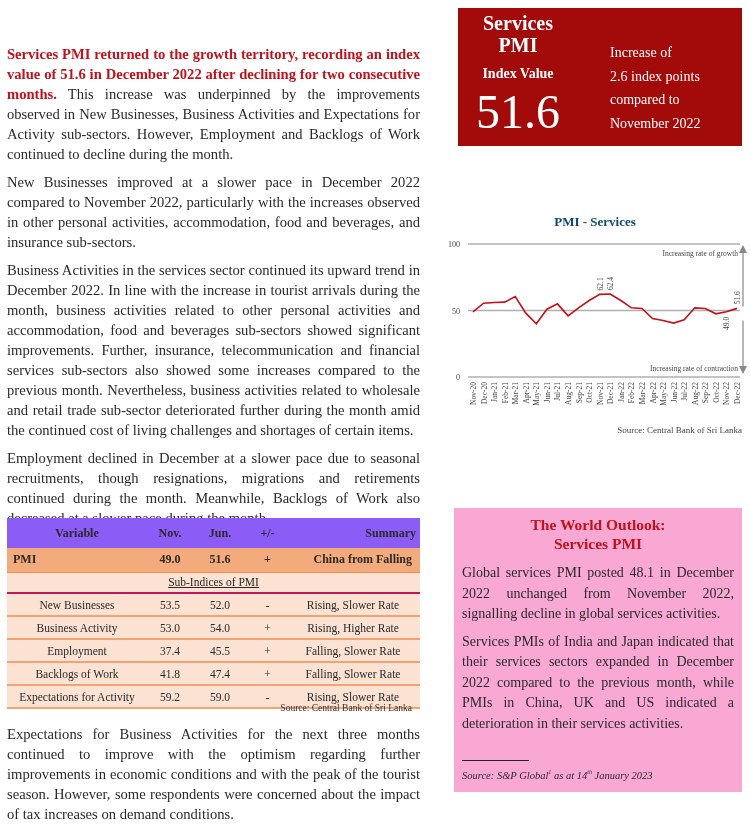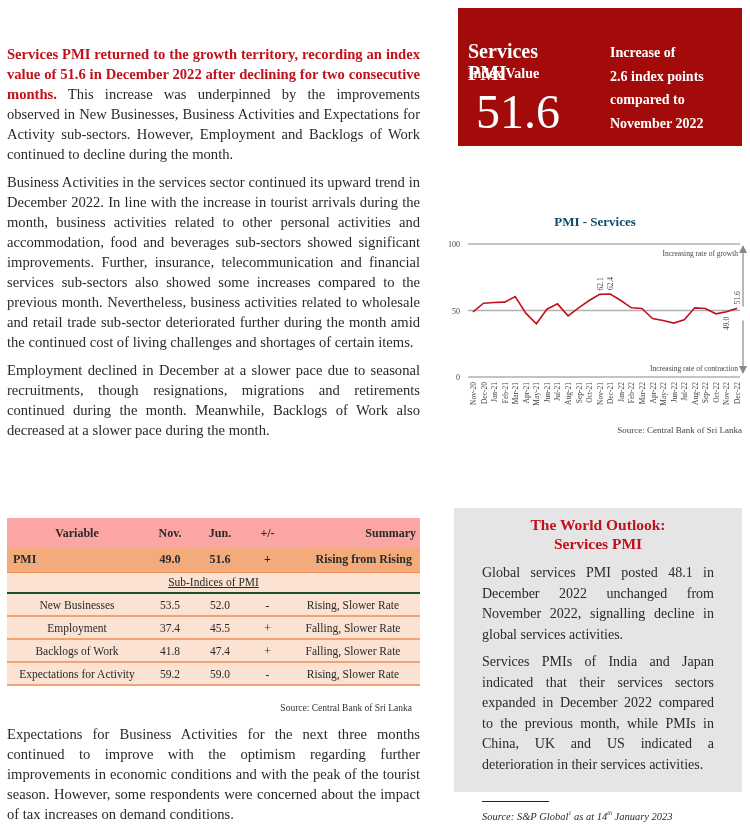--- a/index.html
+++ b/index.html
@@ -1,52 +1,53 @@
 <!DOCTYPE html>
 <html><head>
 <meta charset="utf-8">
 <style>
   * { box-sizing: border-box; margin: 0; padding: 0; }
   body { width: 750px; height: 830px; background: #ffffff; font-family: "Liberation Serif", "DejaVu Serif", serif; color: #2a2a2a; position: relative; overflow: hidden; }
   .left { position: absolute; left: 7px; top: 4px; width: 413px; margin-top: 40px; }
   .para { font-size: 14.6px; line-height: 20px; text-align: justify; margin-bottom: 8px; }
   .para .hl { color: #c0121c; font-weight: bold; }
   .kpi { position: absolute; left: 458px; top: 8px; width: 284px; height: 138px; background: #a30b0b; color: #fff; }
-  .kpi .k1 { position: absolute; left: 10px; top: 32px; width: 100px; text-align: left; font-weight: bold; font-size: 20px; line-height: 22px; }
-  .kpi .k2 { position: absolute; left: 10px; top: 58px; width: 100px; font-weight: bold; font-size: 14px; }
+  .kpi .k1 { position: absolute; left: 10px; top: 4px; width: 100px; text-align: center; font-weight: bold; font-size: 20px; line-height: 22px; }
+  .kpi .k2 { position: absolute; left: 10px; top: 58px; width: 100px; text-align: center; font-weight: bold; font-size: 14px; }
   .kpi .k3 { position: absolute; left: 10px; top: 80px; width: 100px; text-align: center; font-size: 48px; line-height: 48px; }
-  .kpi .k4 { position: absolute; left: 152px; top: 33px; width: 130px; font-weight: bold; font-size: 14px; line-height: 23.5px; }
+  .kpi .k4 { position: absolute; left: 152px; top: 33px; width: 130px; font-weight: normal; font-size: 14px; line-height: 23.5px; }
   .chart { position: absolute; left: 440px; top: 205px; width: 310px; height: 240px; }
   .chart-title { position: absolute; left: 0; top: 9px; width: 310px; text-align: center; font-weight: bold; font-size: 13px; color: #0c4a6e; }
   .chart svg { position: absolute; left: 0; top: 0; }
   .chart-src { position: absolute; right: 8px; top: 220px; font-size: 9px; color: #444; }
   .tbl { position: absolute; left: 7px; top: 518px; width: 413px; border-collapse: collapse; font-size: 11.5px; }
   .tbl td, .tbl th { padding: 0 4px; height: 22px; }
-  .tbl th { background: #fca5a5; font-weight: bold; height: 30px; font-size: 12px; }
+  .tbl th { background: #8b5cf6; font-weight: bold; height: 30px; font-size: 12px; }
   .tbl tr.pmi td { background: #f4ab7c; font-weight: bold; height: 24px; font-size: 12px; border-bottom: 1px solid #ef8f55; }
-  .tbl tr.sub td { background: #fbe2d3; text-align: center; text-decoration: underline; border-bottom: 2px solid #14532d; height: 21px; }
+  .tbl tr.sub td { background: #fbe2d3; text-align: center; text-decoration: underline; border-bottom: 2px solid #be185d; height: 21px; }
   .tbl tr.row td { background: #fbe2d3; border-bottom: 2px solid #f2a374; height: 23px; text-align: center; }
   .c-var { text-align: left; width: 138px; padding-left: 6px !important; }
   .c-n { text-align: center; width: 50px; }
   .c-pm { text-align: center; width: 45px; }
   .c-sum { text-align: right; padding-right: 8px !important; }
   .tbl-src { position: absolute; left: 7px; top: 703px; width: 413px; text-align: right; font-size: 9.5px; color: #333; padding-right: 8px; }
   .bottom-para { position: absolute; left: 7px; top: 724px; width: 413px; }
-  .outlook { position: absolute; left: 454px; top: 508px; width: 288px; height: 284px; background: #e5e5e5; padding: 0 28px; font-family: Liberation Serif, serif; }
+  .outlook { position: absolute; left: 454px; top: 508px; width: 288px; height: 284px; background: #f9a8d4; padding: 0 8px; font-family: Liberation Serif, serif; }
   .outlook h3 { color: #c0121c; font-size: 15.5px; text-align: center; line-height: 19px; margin-top: 7px; margin-bottom: 10px; }
   .outlook p { font-size: 14px; line-height: 20.5px; text-align: justify; margin-bottom: 7px; }
   .outlook .rule { width: 67px; height: 1px; background: #222; margin-top: 26px; margin-bottom: 8px; }
   .outlook .src { font-style: italic; font-size: 10.5px; }
   .outlook .src sup { font-size: 6px; }
 </style>
 </head>
 <body>
 
 <div class="left">
   <p class="para"><span class="hl">Services PMI returned to the growth territory, recording an index value of 51.6 in December 2022 after declining for two consecutive months.</span><span> This increase was underpinned by the improvements observed in New Businesses, Business Activities and Expectations for Activity sub-sectors. However, Employment and Backlogs of Work continued to decline during the month.</span></p>
+  <p class="para">New Businesses improved at a slower pace in December 2022 compared to November 2022, particularly with the increases observed in other personal activities, accommodation, food and beverages, and insurance sub-sectors.</p>
   <p class="para">Business Activities in the services sector continued its upward trend in December 2022. In line with the increase in tourist arrivals during the month, business activities related to other personal activities and accommodation, food and beverages sub-sectors showed significant improvements. Further, insurance, telecommunication and financial services sub-sectors also showed some increases compared to the previous month. Nevertheless, business activities related to wholesale and retail trade sub-sector deteriorated further during the month amid the continued cost of living challenges and shortages of certain items.</p>
   <p class="para">Employment declined in December at a slower pace due to seasonal recruitments, though resignations, migrations and retirements continued during the month. Meanwhile, Backlogs of Work also decreased at a slower pace during the month.</p>
 </div>
 
 <div class="kpi">
   <div class="k1"><span>Services</span><br><span>PMI</span></div>
   <div class="k2">Index Value</div>
   <div class="k3">51.6</div>
   <div class="k4">
     <span>Increase of</span><br>
@@ -115,31 +116,38 @@
       <th class="c-pm">+/-</th>
       <th style="text-align:right">Summary</th>
     </tr>
   </thead>
   <tbody>
     <tr class="pmi">
       <td class="c-var">PMI</td>
       <td class="c-n">49.0</td>
       <td class="c-n">51.6</td>
       <td class="c-pm">+</td>
-      <td class="c-sum">Rising from Rising</td>
+      <td class="c-sum">China from Falling</td>
     </tr>
     <tr class="sub">
       <td colspan="5">Sub-Indices of PMI</td>
     </tr>
     <tr class="row">
       <td class="c-var">New Businesses</td>
       <td class="c-n">53.5</td>
       <td class="c-n">52.0</td>
       <td class="c-pm">-</td>
       <td class="c-sum">Rising, Slower Rate</td>
+    </tr>
+    <tr class="row">
+      <td class="c-var">Business Activity</td>
+      <td class="c-n">53.0</td>
+      <td class="c-n">54.0</td>
+      <td class="c-pm">+</td>
+      <td class="c-sum">Rising, Higher Rate</td>
     </tr>
     <tr class="row">
       <td class="c-var">Employment</td>
       <td class="c-n">37.4</td>
       <td class="c-n">45.5</td>
       <td class="c-pm">+</td>
       <td class="c-sum">Falling, Slower Rate</td>
     </tr>
     <tr class="row">
       <td class="c-var">Backlogs of Work</td>

